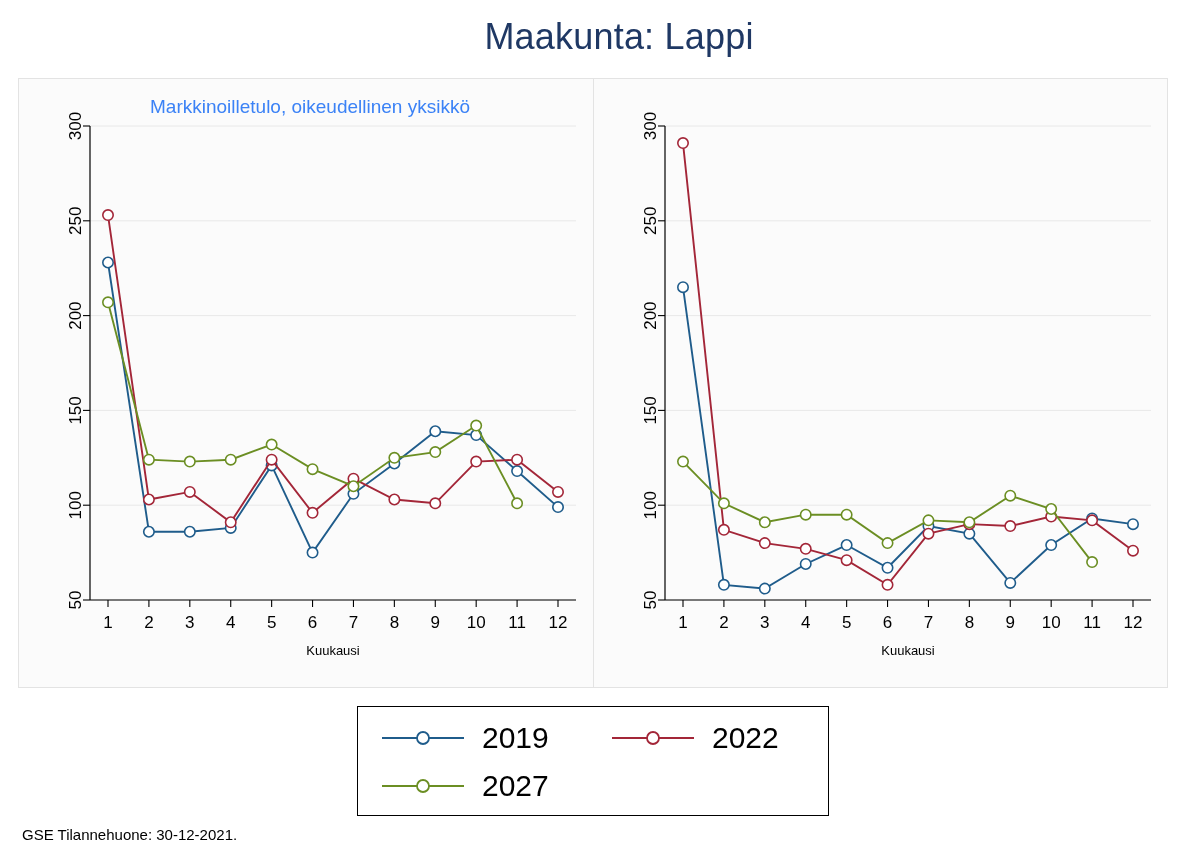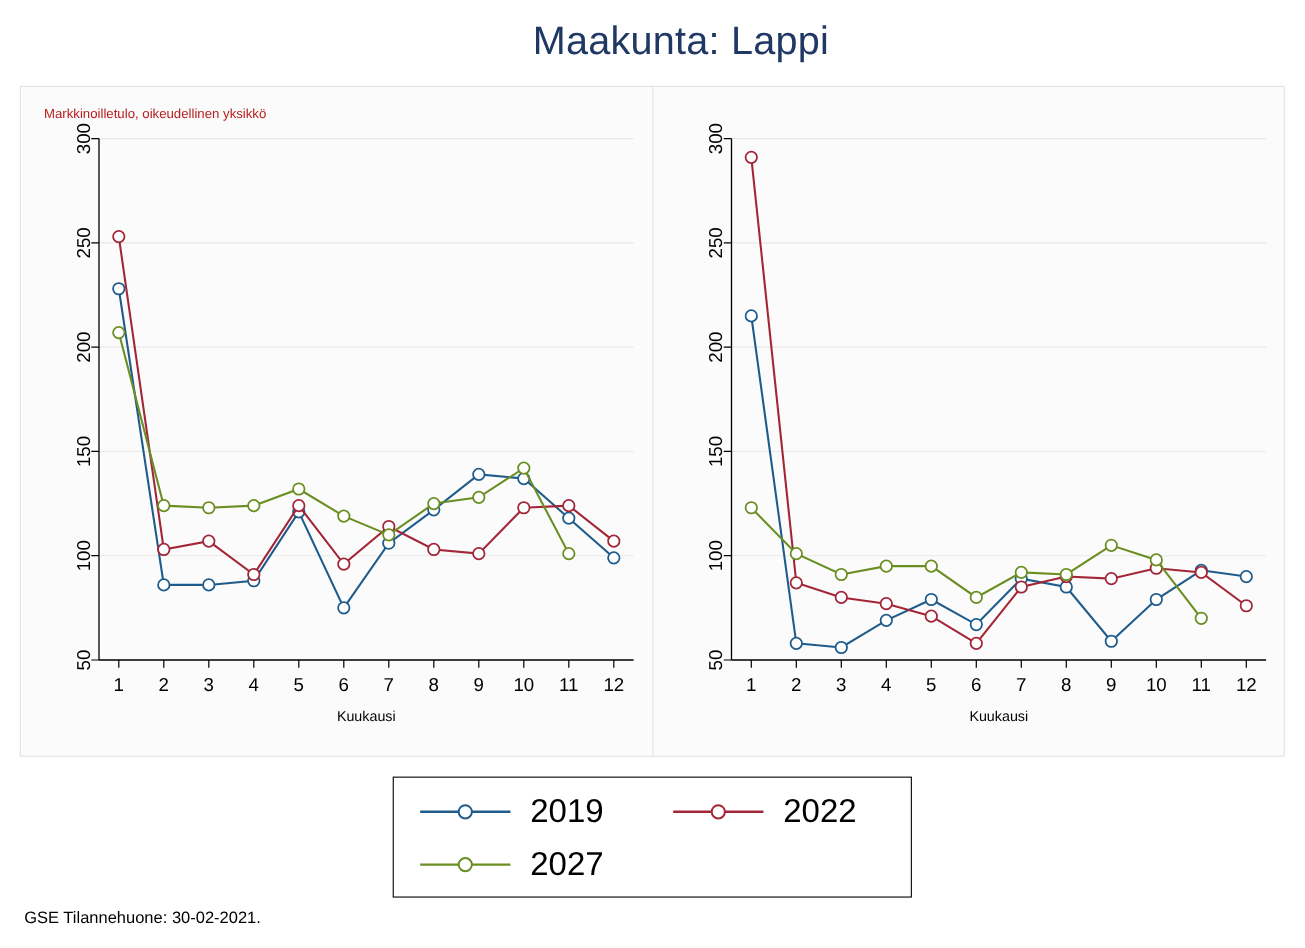--- a/index.html
+++ b/index.html
@@ -46,23 +46,23 @@
   .panel-divider {
     position: absolute;
     left: 593px;
     top: 78px;
     width: 1px;
     height: 610px;
     background: #e3e3e3;
   }
   .panel-title {
     position: absolute;
-    font-size: 12px;
-    color: #b91c1c;
-    text-align: left;
+    font-size: 19px;
+    color: #3b82f6;
+    text-align: center;
     white-space: nowrap;
   }
   #panel-title-left { left: 40px; top: 96px; width: 540px; }
   #panel-title-right { left: 613px; top: 96px; width: 540px; }
 
   .chart-svg {
     position: absolute;
     top: 78px;
   }
   #svg-left { left: 18px; }
@@ -324,15 +324,15 @@
       <div class="legend-entry">
         <svg width="86" height="26">
           <line x1="2" y1="13" x2="84" y2="13" stroke="#6b8e23" stroke-width="2.2"></line>
           <circle cx="43" cy="13" r="6" fill="#ffffff" stroke="#6b8e23" stroke-width="1.8"></circle>
         </svg>
         <span class="legend-label">2027</span>
       </div>
     </div>
   </div>
 
-  <div class="footer-note">GSE Tilannehuone: 30-02-2021.</div>
+  <div class="footer-note">GSE Tilannehuone: 30-12-2021.</div>
 
 </div>
 
 </body></html>

